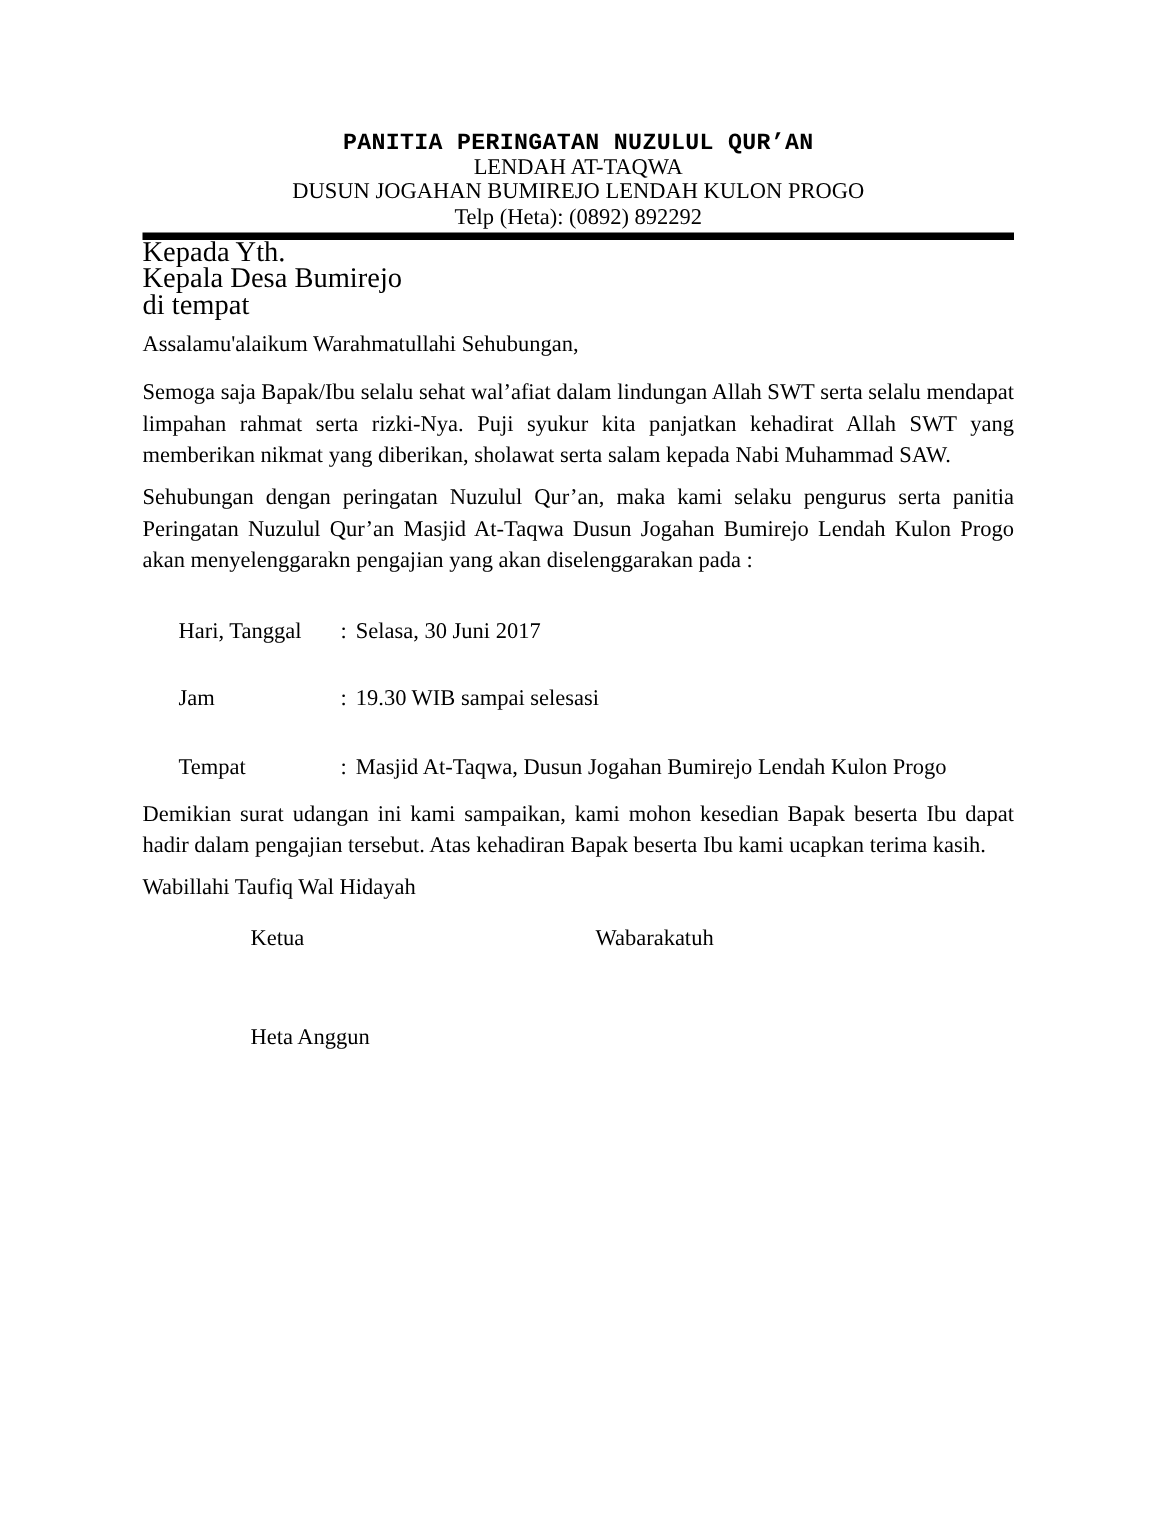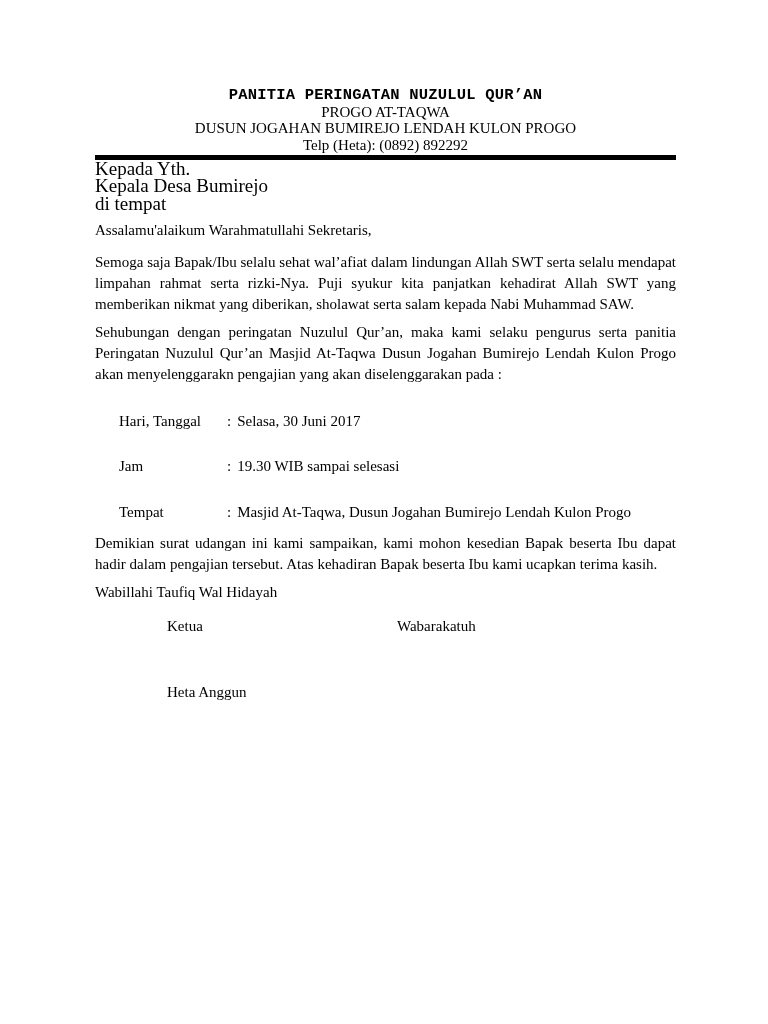--- a/index.html
+++ b/index.html
@@ -69,35 +69,35 @@
   .sig-left { width: 230px; flex: 0 0 230px; }
   .sig-right { flex: 0 0 auto; }
 </style>
 </head>
 <body>
 
 <div class="page">
 
   <header class="letterhead">
     <div class="lh-line lh-bold">PANITIA PERINGATAN NUZULUL QUR’AN</div>
-    <div class="lh-line">PROGO AT-TAQWA</div>
+    <div class="lh-line">LENDAH AT-TAQWA</div>
     <div class="lh-line">DUSUN JOGAHAN BUMIREJO LENDAH KULON PROGO</div>
     <div class="lh-line">Telp (Heta): (0892) 892292</div>
   </header>
 
   <div class="rule"></div>
 
 
   <div class="recipient">
     <div class="r-line">Kepada Yth.</div>
     <div class="r-line">Kepala Desa Bumirejo</div>
     <div class="r-line">di tempat</div>
   </div>
 
-  <p class="salutation">Assalamu'alaikum Warahmatullahi Sekretaris,</p>
+  <p class="salutation">Assalamu'alaikum Warahmatullahi Sehubungan,</p>
 
   <p class="para">Semoga saja Bapak/Ibu selalu sehat wal’afiat dalam lindungan Allah SWT serta selalu mendapat limpahan rahmat serta rizki-Nya. Puji syukur kita panjatkan kehadirat Allah SWT yang memberikan nikmat yang diberikan, sholawat serta salam kepada Nabi Muhammad SAW.</p>
 
   <p class="para tight">Sehubungan dengan peringatan Nuzulul Qur’an, maka kami selaku pengurus serta panitia Peringatan Nuzulul Qur’an Masjid At-Taqwa Dusun Jogahan Bumirejo Lendah Kulon Progo akan menyelenggarakn pengajian yang akan diselenggarakan pada :</p>
 
   <div class="details">
     <div class="detail-row">
       <span class="detail-label">Hari, Tanggal</span>
       <span class="detail-sep">:</span>
       <span class="detail-value">Selasa, 30 Juni 2017</span>

